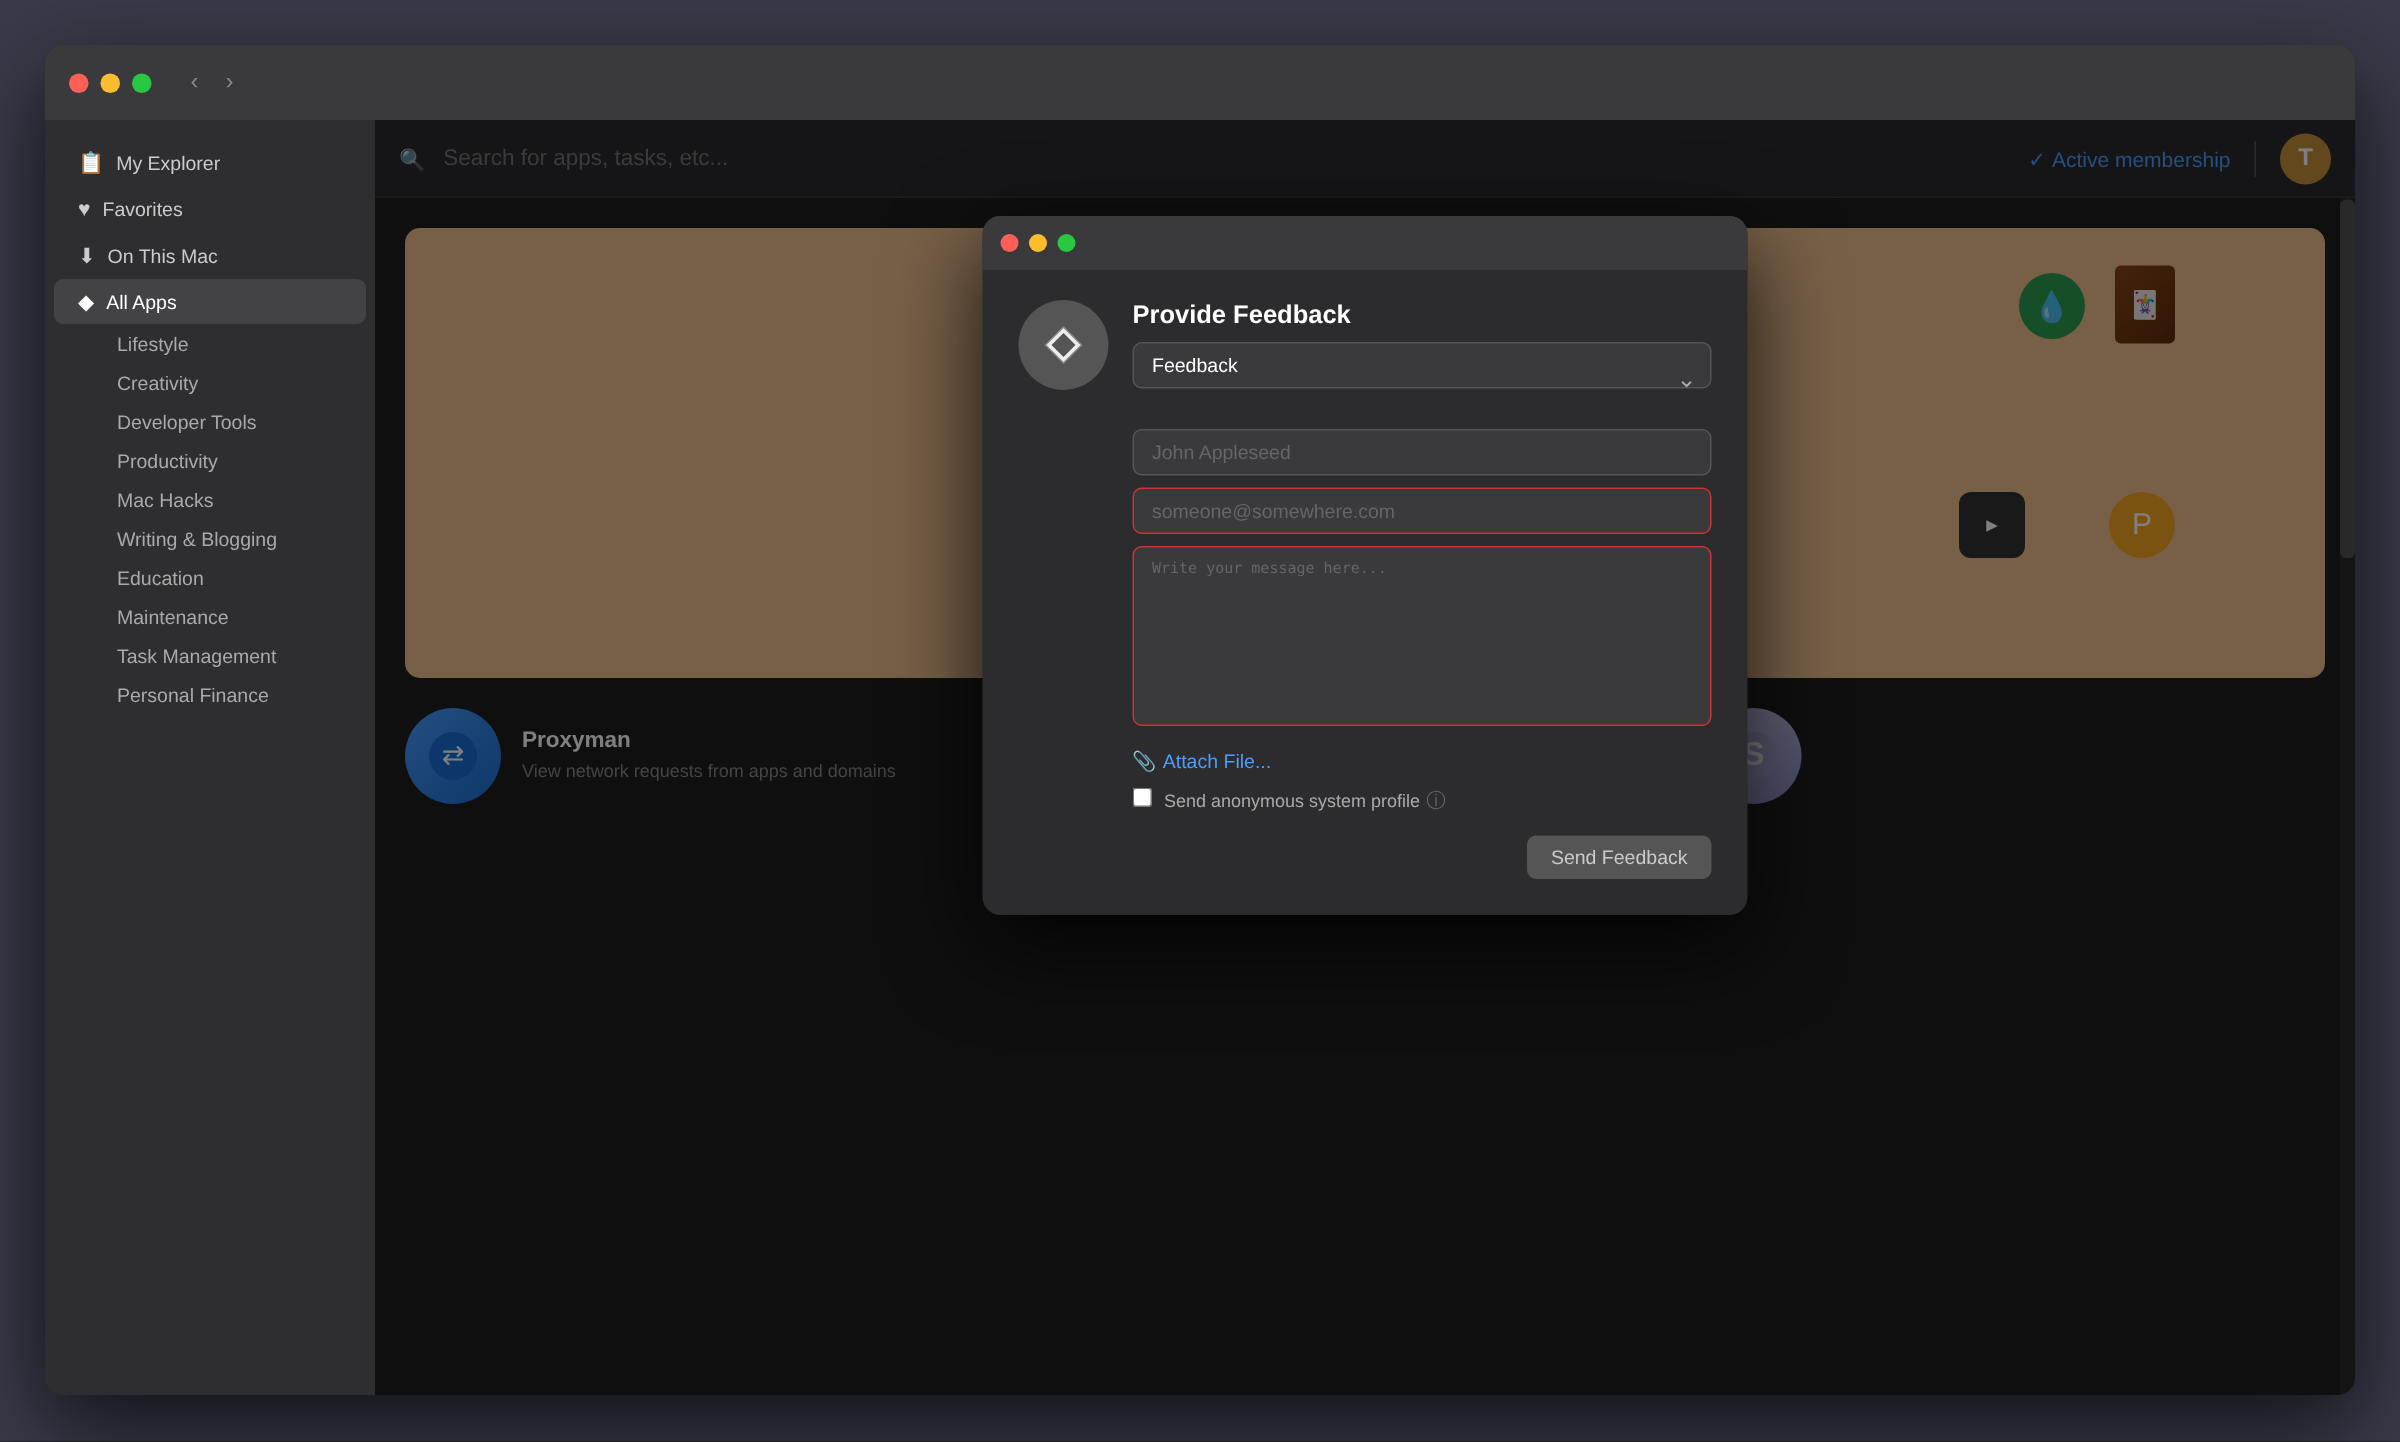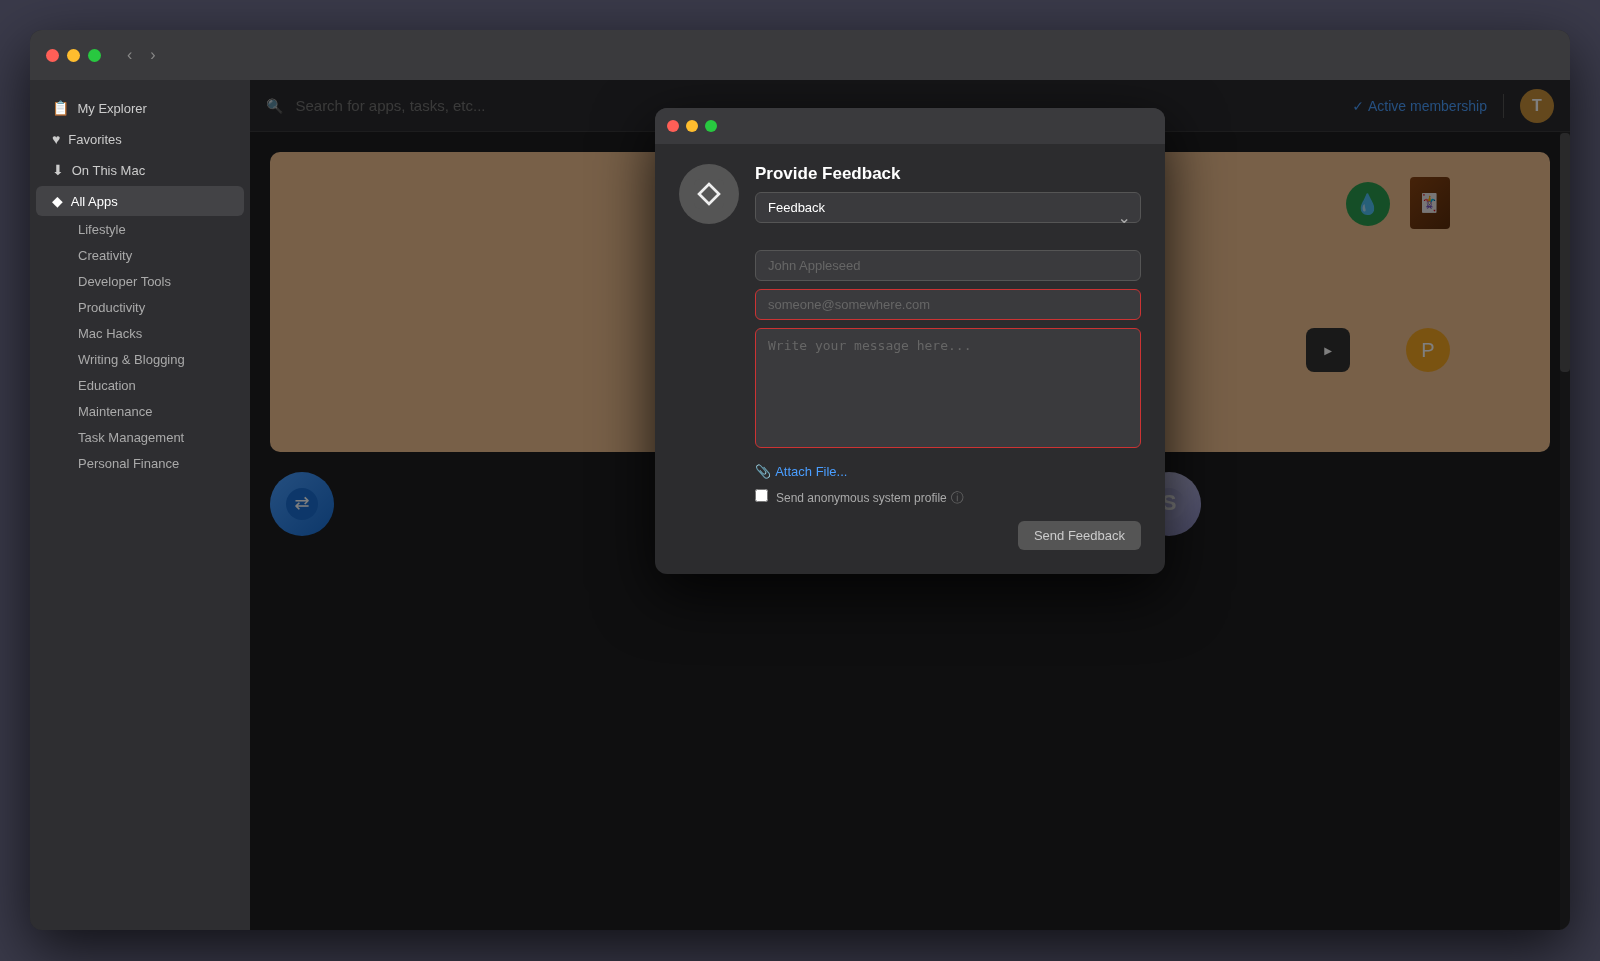--- a/index.html
+++ b/index.html
@@ -238,21 +238,21 @@
     }
 
     
     .modal-overlay {
       position: absolute;
       top: 0; left: 0; right: 0; bottom: 0;
       background: rgba(0,0,0,0.5);
       display: flex;
       align-items: flex-start;
       justify-content: center;
-      padding-top: 28px;
+      padding-top: 64px;
       z-index: 100;
     }
 
     
     .modal {
       width: 510px;
       background: #2c2c2e;
       border-radius: 12px;
       overflow: hidden;
       box-shadow: 0 20px 60px rgba(0,0,0,0.8);
@@ -322,21 +322,21 @@
     }
     .modal-input::placeholder { color: #666; }
     .modal-input.error { border-color: #cc3333; }
     .modal-textarea {
       width: 100%;
       height: 120px;
       background: #3a3a3d;
       border: 1px solid #cc3333;
       border-radius: 6px;
       color: #ccc;
-      font-size: 13px;
+      font-size: 10px;
       padding: 9px 12px;
       resize: none;
       margin-bottom: 10px;
       outline: none;
     }
     .modal-textarea::placeholder { color: #666; }
     .attach-link {
       color: #4a9eff;
       font-size: 13px;
       cursor: pointer;
@@ -462,20 +462,24 @@
 
         <div class="app-cards-row">
 
           <div class="app-card">
             <div class="app-icon-circle app-icon-blue" style="display:flex;align-items:center;justify-content:center;color:#fff;font-size:26px;">
               <svg width="36" height="36" viewBox="0 0 36 36">
                 <circle cx="18" cy="18" r="16" fill="#1a6fd4"></circle>
                 <text x="18" y="23" text-anchor="middle" font-size="18" fill="white">⇄</text>
               </svg>
             </div>
+            <div class="app-info">
+              <div class="app-name">Proxyman</div>
+              <div class="app-desc">View network requests from apps and domains</div>
+            </div>
           </div>
 
           <div class="app-card">
             <div class="app-icon-circle app-icon-dark" style="width:64px;height:64px;">
               <svg width="36" height="36" viewBox="0 0 36 36">
                 <rect x="4" y="4" width="28" height="28" rx="4" fill="#444"></rect>
                 <rect x="8" y="8" width="20" height="14" rx="2" fill="#f5a623"></rect>
                 <rect x="8" y="24" width="20" height="4" rx="1" fill="#888"></rect>
               </svg>
             </div>

